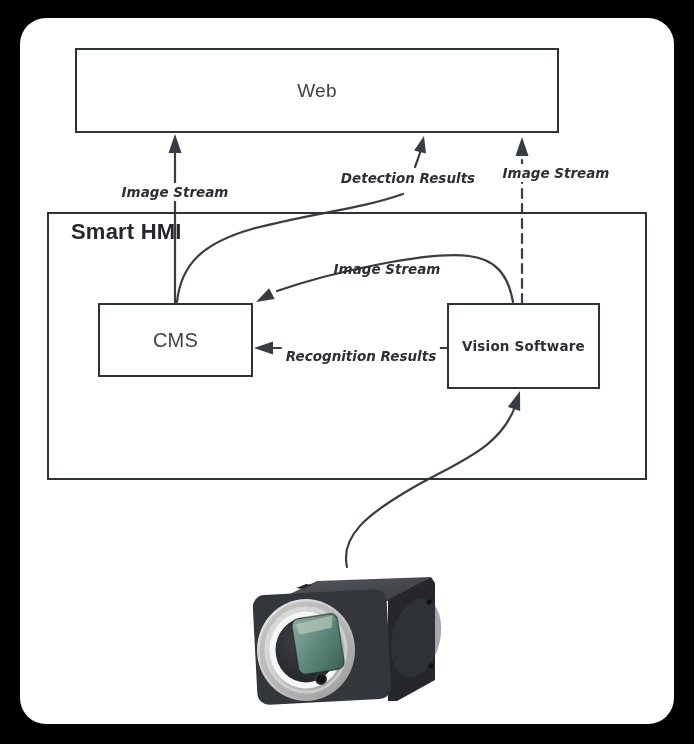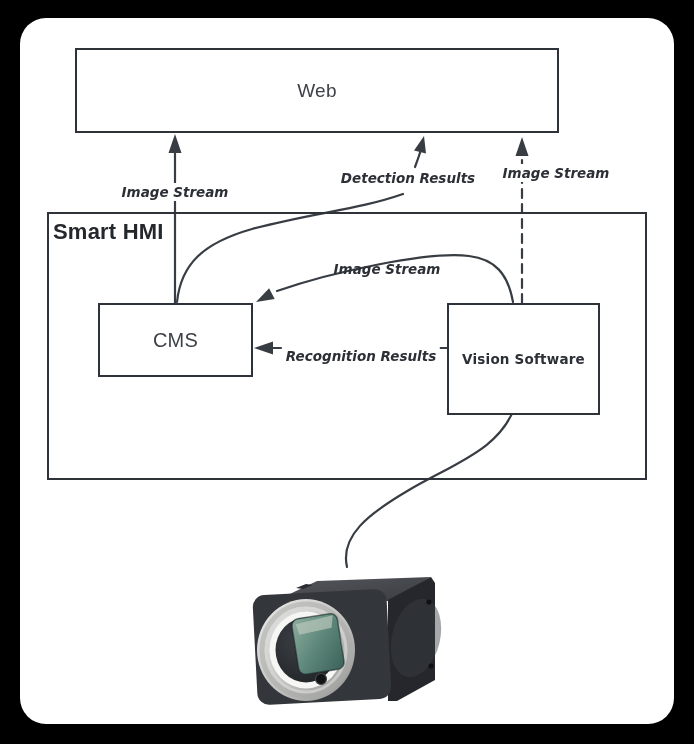--- a/index.html
+++ b/index.html
@@ -20,26 +20,26 @@
     display:flex;align-items:center;justify-content:center;
   }
   .node-label{
     font-family:"Liberation Sans", sans-serif;
     color:#3e4247;letter-spacing:.2px;
   }
   #web-box{left:47px;top:48px;width:484px;height:85px;margin-left:28px;}
   #web-box .node-label{font-size:19px;}
   #smart-hmi-box{left:47px;top:212px;width:600px;height:268px;background:transparent;display:block;}
   #smart-hmi-box .node-label{
-    position:absolute;left:4px;top:5px;font-size:22px;font-weight:700;color:#24272c;
+    position:absolute;left:22px;top:5px;font-size:22px;font-weight:700;color:#24272c;
     font-family:"Liberation Sans", sans-serif;
   }
   #cms-box{left:98px;top:303px;width:155px;height:74px;}
   #cms-box .node-label{font-size:20px;}
-  #vision-box{left:447px;top:303px;width:153px;height:112px;}
+  #vision-box{left:447px;top:303px;width:153px;height:86px;}
   #vision-box .node-label{
     font-size:13.5px;font-weight:700;color:#2c3036;
     font-family:"DejaVu Sans", sans-serif;
   }
   .flow-label{
     position:absolute;z-index:3;transform:translate(-50%,-50%);
     font-size:13.5px;font-weight:700;color:#2c3036;white-space:nowrap;
     background:#fff;padding:1px 4px;font-style:italic;
   }
   .flow-label.no-bg{background:transparent;padding:1px 0;}

